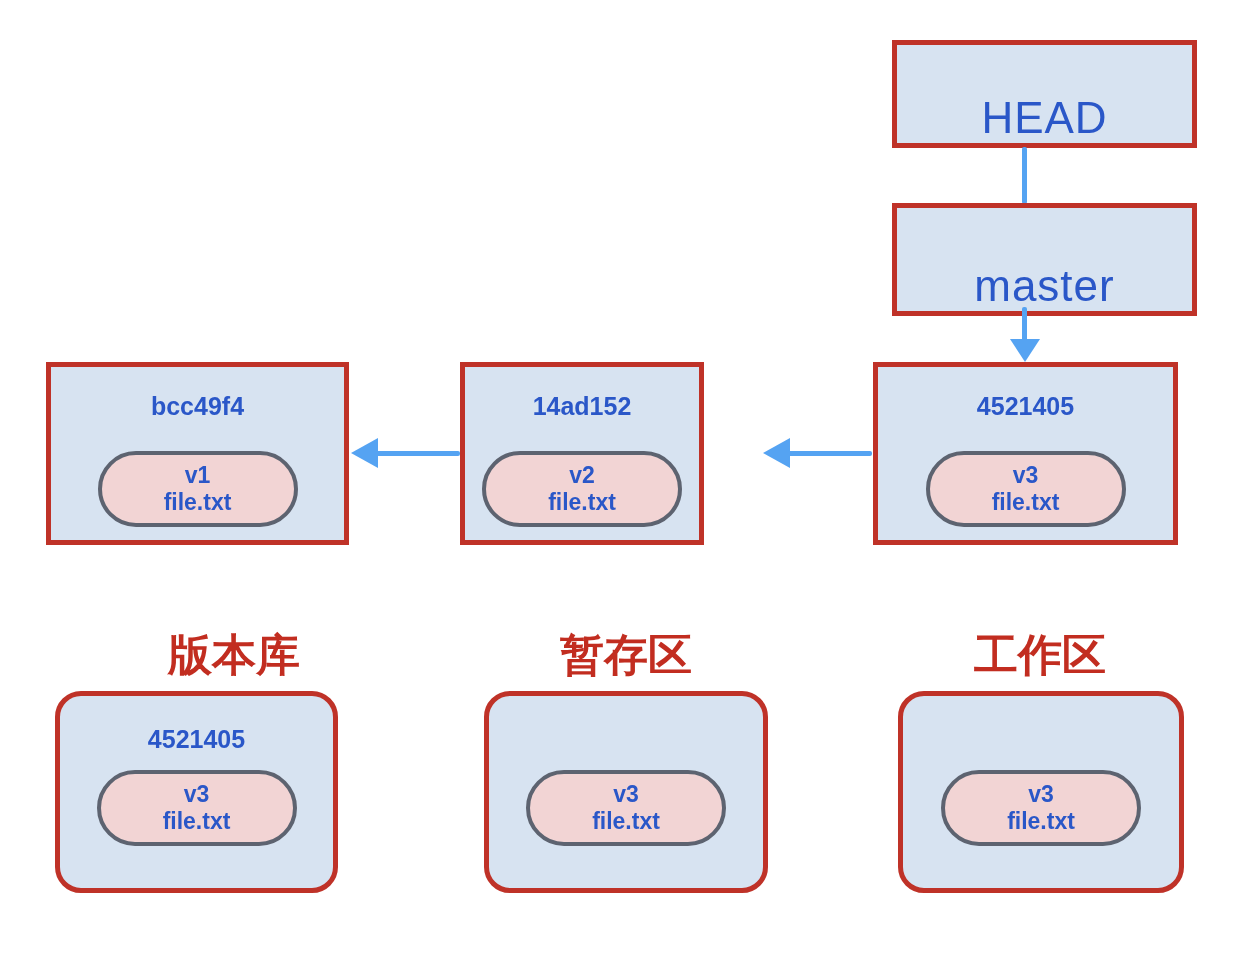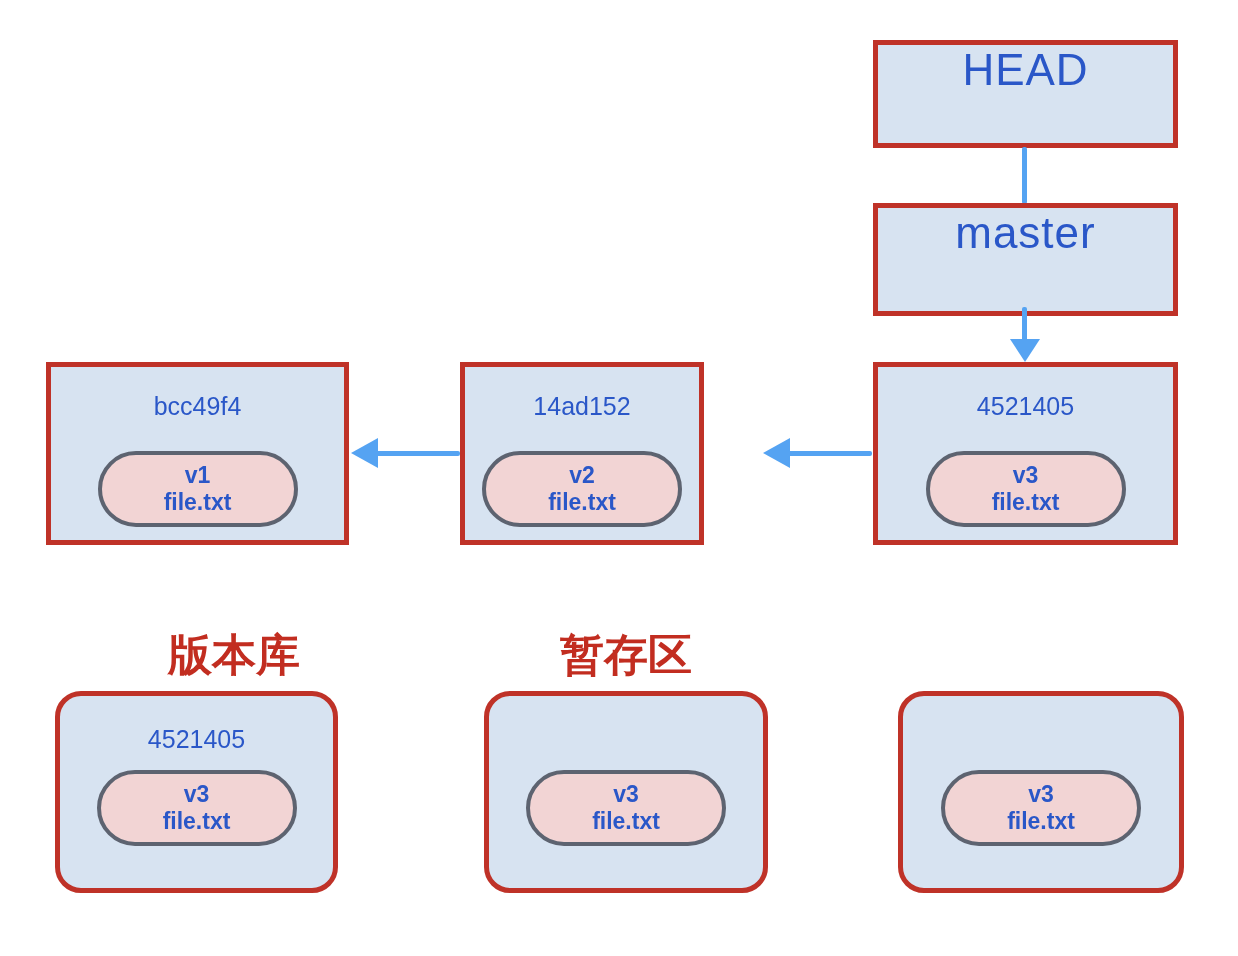--- a/index.html
+++ b/index.html
@@ -25,37 +25,38 @@
   }
 
   .node {
     position: absolute;
     background: var(--box-fill);
     border: 5px solid var(--box-border);
   }
 
   .pointer {
     display: flex;
-    align-items: flex-start;
+    align-items: flex-end;
     justify-content: center;
     font-size: 44px;
     color: var(--blue-text);
     letter-spacing: 1px;
+    margin-left: 19px;
   }
 
   .commit {
     display: flex;
     flex-direction: column;
     align-items: center;
   }
   .commit .hash { margin-top: 22px; }
 
   .hash {
     font-size: 25px;
-    font-weight: normal;
+    font-weight: bold;
     color: var(--blue-text);
     line-height: 34px;
     text-align: right;
     min-height: 34px;
   }
 
   .pill {
     width: 200px;
     height: 76px;
     margin-top: 28px;
@@ -167,20 +168,21 @@
   <div class="node commit" style="left:873px; top:362px; width:305px; height:183px;">
     <div class="hash">4521405</div>
     <div class="pill">
       <span>v3</span>
       <span>file.txt</span>
     </div>
   </div>
 
   <div class="area-label" style="left:196px; top:626px;margin-left:38px;">版本库</div>
   <div class="area-label" style="left:626px; top:626px;">暂存区</div>
+  <div class="area-label" style="left:1040px; top:626px;">工作区</div>
 
   <div class="node area-box" style="left:55px; top:691px; width:283px; height:202px;">
     <div class="hash">4521405</div>
     <div class="pill">
       <span>v3</span>
       <span>file.txt</span>
     </div>
   </div>
 
   <div class="node area-box" style="left:484px; top:691px; width:284px; height:202px;">

